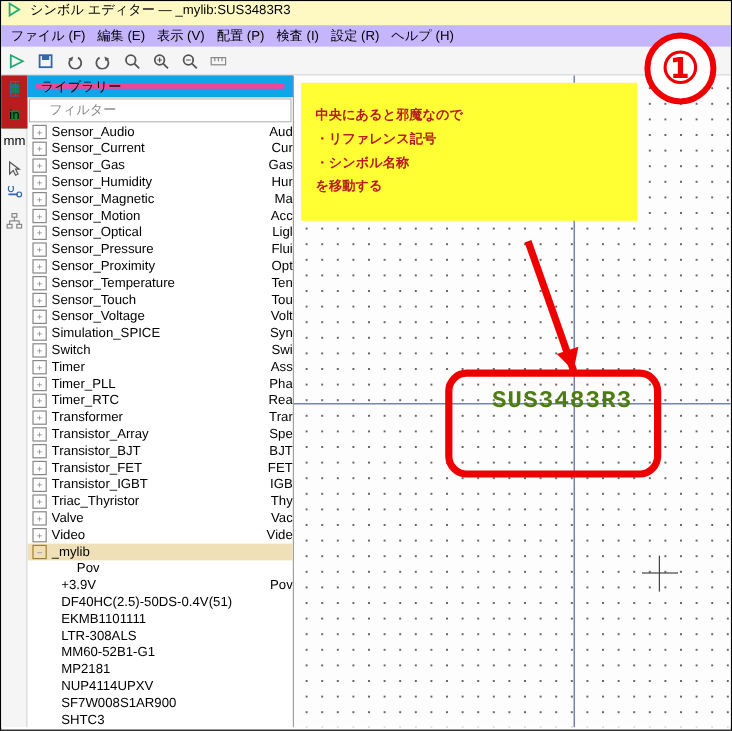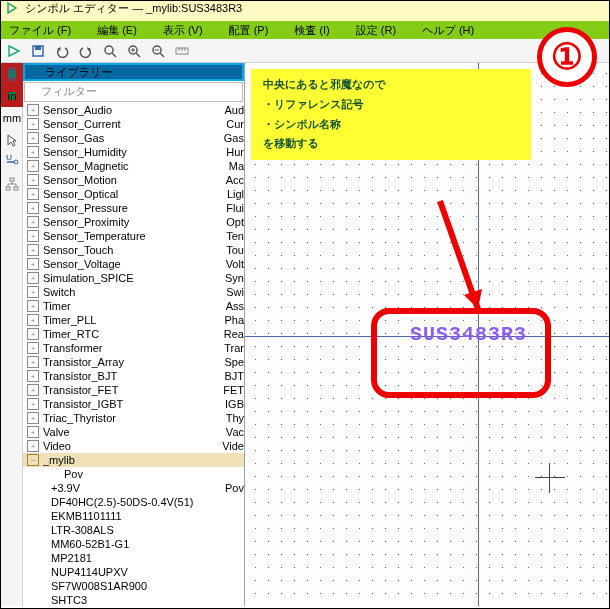--- a/index.html
+++ b/index.html
@@ -1,48 +1,48 @@
 <!DOCTYPE html>
 <html><head>
 <meta charset="utf-8">
 <style>
 *{box-sizing:border-box;margin:0;padding:0;font-family:"Meiryo UI","MS Gothic",sans-serif;font-size:11px}
 body{width:610px;height:609px;background:#fff;overflow:hidden;position:relative;border:1px solid #000}
 .titlebar{height:20px;display:flex;align-items:flex-start;padding:0 4px;gap:6px;background:#fef9c3}
 .titlebar svg{flex-shrink:0}
-.menubar{height:18px;display:flex;align-items:center;padding:0 4px;gap:18px;background:#84cc16;color:#000}
+.menubar{height:18px;display:flex;padding:0 4px;gap:2px;background:#c4b5fd;color:#000}
 .menubar span{padding:1px 4px}
 .toolbar{height:24px;display:flex;align-items:center;padding:0 2px;gap:2px;background:#f5f5f5;border-bottom:1px solid #d0d0d0}
 .tbtn{width:22px;height:22px;display:flex;align-items:center;justify-content:center}
 .main{display:flex;height:543px}
 .lefttool{width:22px;background:#f5f5f5;border-right:1px solid #d0d0d0;display:flex;flex-direction:column}
 .ltbtn{width:22px;height:22px;display:flex;align-items:center;justify-content:center;font-size:9px}
 .ltbtn.sel{background:#15803d;border:7px solid #b91c1c}
 .libpanel{width:222px;background:#fff;border-right:1px solid #a0a0a0;display:flex;flex-direction:column}
-.libhdr{height:18px;background:#0369a1;border:2px solid #0ea5e9;display:flex;align-items:center;padding:0 20px;font-size:11px}
+.libhdr{height:18px;background:#ec4899;border:7px solid #0ea5e9;display:flex;align-items:center;padding:0 4px;font-size:11px}
 .filter{height:20px;border:1px solid #bbb;margin:1px;padding:1px 16px;color:#888;font-size:11px}
 .tree{flex:1;overflow:hidden}
 .row{display:flex;align-items:center;height:14px;padding-left:4px;white-space:nowrap}
 .row .ico{width:12px;height:12px;border:1px solid #888;margin-right:4px;flex-shrink:0;display:flex;align-items:center;justify-content:center;font-size:8px;color:#888}
 .row .nm{flex:1;overflow:hidden;text-overflow:ellipsis}
 .row .tp{width:32px;text-align:right;overflow:hidden}
 .row.librow{background:#efe0b8}
 .row.librow .ico{background:#efe0b8;border-color:#a08030}
 .row.child{padding-left:28px}
 .canvas{flex:1;position:relative;background:#fdfdfd}
 .dots{position:absolute;inset:0;background-image:radial-gradient(circle,#666 0.6px,transparent 0.6px);background-size:13px 13px;background-position:4px 4px}
 .axisV{position:absolute;left:233px;top:0;bottom:0;width:0;border-left:1px solid #5068a0}
 .axisH{position:absolute;top:273px;left:0;right:0;height:0;border-top:1px solid #5068a0}
-.symtext{position:absolute;left:165px;top:262px;font:bold 20px/1 "Courier New",monospace;color:#8b5cf6;letter-spacing:1px}
+.symtext{position:absolute;left:165px;top:262px;font:bold 20px/1 "Courier New",monospace;color:#4d7c0f;letter-spacing:1px}
 .neworig{position:absolute;left:290px;top:400px;width:30px;height:30px;pointer-events:none}
 .neworig:before{content:"";position:absolute;left:14px;top:0;height:30px;border-left:1px solid #444}
 .neworig:after{content:"";position:absolute;top:14px;left:0;width:30px;border-top:1px solid #444}
 .callout{position:absolute;left:126px;top:245px;width:180px;height:90px;border:6px solid #e00;border-radius:18px}
 .arrow{position:absolute;left:185px;top:128px;width:60px;height:130px}
-.note{position:absolute;left:6px;top:6px;width:280px;background:#ffff33;padding:6px 12px;color:#14532d;font-size:15px;font-weight:bold;line-height:1.8}
+.note{position:absolute;left:6px;top:6px;width:280px;background:#ffff33;padding:18px 12px;color:#b91c1c;font-size:15px;font-weight:bold;line-height:1.8}
 .badge{position:absolute;right:12px;top:-36px;width:60px;height:60px;border:5px solid #e00;border-radius:50%;display:flex;align-items:center;justify-content:center;color:#e00;font-size:36px;font-weight:bold;background:#fff}
 </style>
 </head>
 <body>
 
 <div class="titlebar">
   <svg width="14" height="14">
       <polygon points="3,12 11,7 3,2" fill="none" stroke="#2a7" stroke-width="1.5"></polygon>
     </svg>
   <span>シンボル エディター — _mylib:SUS3483R3</span>

